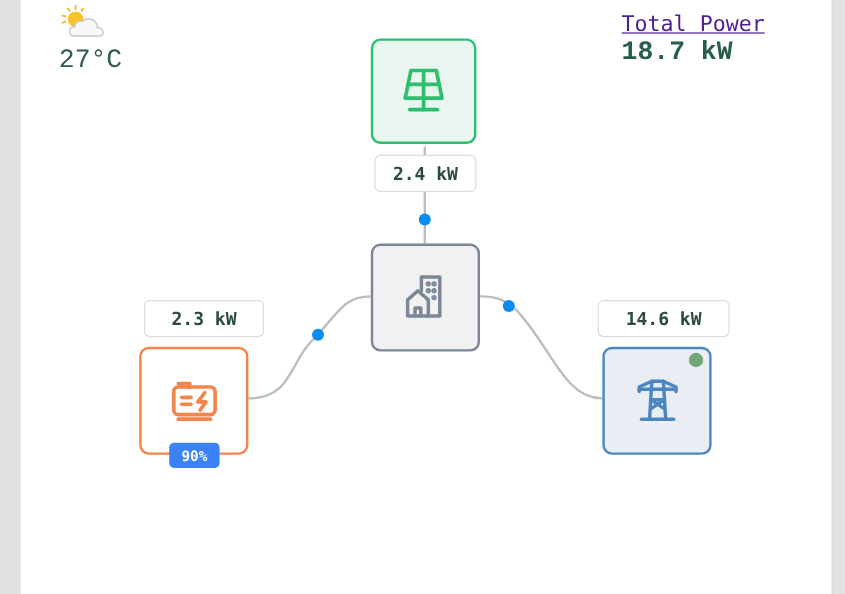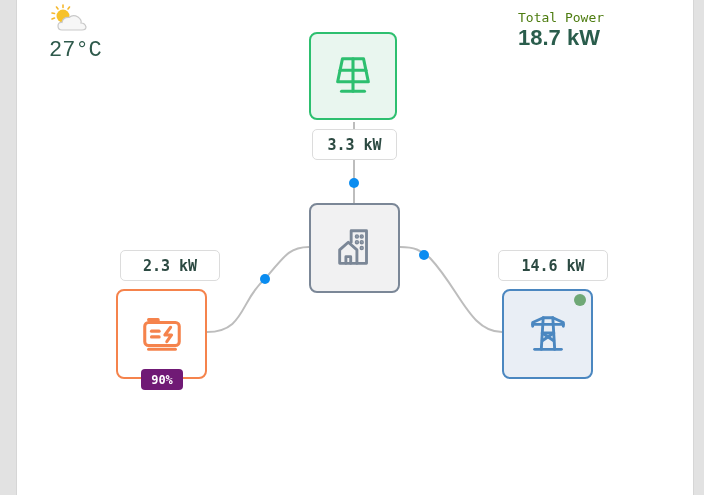--- a/index.html
+++ b/index.html
@@ -16,24 +16,24 @@
   }
   .weather { position: absolute; left: 49px; top: 4px; }
   .weather-icon { position: absolute; left: 0; top: 0; width: 44px; height: 30px; }
   .temp {
     position: absolute; left: 0; top: 34px;
     font-family: Liberation Mono, monospace; font-size: 22px; color: #2f5a4c;
     white-space: nowrap; letter-spacing: 0px;
   }
   .total { position: absolute; left: 518px; top: 10px; }
   .total-label {
-    font-family: "DejaVu Sans Mono", monospace; font-size: 13px; color: #4d7c0f; white-space: nowrap;
+    font-family: "DejaVu Sans Mono", monospace; font-size: 18px; color: #4c1d95; white-space: nowrap; text-decoration: underline;
   }
   .total-value {
-    font-family: Liberation Sans, sans-serif; font-size: 22px; font-weight: bold; color: #2a5d4c;
+    font-family: Liberation Mono, monospace; font-size: 22px; font-weight: bold; color: #2a5d4c;
     white-space: nowrap; margin-top: 0px;
   }
   svg.flows { position: absolute; left: 0; top: 0; width: 704px; height: 495px; }
   .node {
     position: absolute; width: 88px; height: 88px; border-radius: 8px; box-sizing: border-box;
     display: flex; align-items: center; justify-content: center;
   }
   .node svg { width: 46px; height: 46px; }
   .node-solar { left: 309px; top: 32px; border: 2px solid #2dbf6f; background: #e9f6ef; }
   .node-home { left: 309px; top: 203px; border: 2px solid #7b8797; background: #f1f1f2; width: 91px; height: 90px; }
@@ -44,21 +44,21 @@
     border: 1px solid #dcdcdc; border-radius: 5px; background: #ffffff;
     display: flex; align-items: center; justify-content: center;
     font-family: "DejaVu Sans Mono", monospace; font-size: 15px; font-weight: bold; color: #2c4a42;
     white-space: nowrap;
   }
   .label-solar { left: 312px; top: 129px; width: 85px; }
   .label-battery { left: 120px; top: 250px; width: 100px; }
   .label-grid { left: 498px; top: 250px; width: 110px; }
   .badge {
     position: absolute; left: 141px; top: 369px; width: 42px; height: 21px;
-    background: #701a75; border-radius: 4px; color: #ffffff;
+    background: #3b82f6; border-radius: 4px; color: #ffffff;
     font-family: "DejaVu Sans Mono", monospace; font-size: 12px; font-weight: bold;
     display: flex; align-items: center; justify-content: center;
   }
   .status-dot {
     position: absolute; left: 574px; top: 294px; width: 12px; height: 12px; border-radius: 50%;
     background: #6fa876;
   }
 </style>
 </head>
 <body>
@@ -96,21 +96,21 @@
 
 <div class="node node-solar">
   <svg viewBox="0 0 48 48" fill="none" stroke="#2dbf6f" stroke-width="3.2" stroke-linejoin="round" stroke-linecap="round">
     <path d="M13 6 H35 L40 30 H8 Z"></path>
     <line x1="24" y1="6" x2="24" y2="30"></line>
     <line x1="10.5" y1="18" x2="37.5" y2="18"></line>
     <line x1="24" y1="30" x2="24" y2="40"></line>
     <line x1="12" y1="40" x2="36" y2="40"></line>
   </svg>
 </div>
-<div class="label label-solar">3.3 kW</div>
+<div class="label label-solar">2.4 kW</div>
 
 <div class="node node-home">
   <svg viewBox="0 0 48 48" fill="none" stroke="#7b8797" stroke-width="3" stroke-linejoin="round" stroke-linecap="round">
     <path d="M20 18 V6 H36 V40 H26"></path>
     <path d="M8 40 V26 L17 18 L26 26 V40 Z"></path>
     <path d="M14.5 40 V33 H19.5 V40"></path>
     <circle cx="26" cy="12" r="0.8" fill="#7b8797"></circle>
     <circle cx="31" cy="12" r="0.8" fill="#7b8797"></circle>
     <circle cx="26" cy="18" r="0.8" fill="#7b8797"></circle>
     <circle cx="31" cy="18" r="0.8" fill="#7b8797"></circle>

